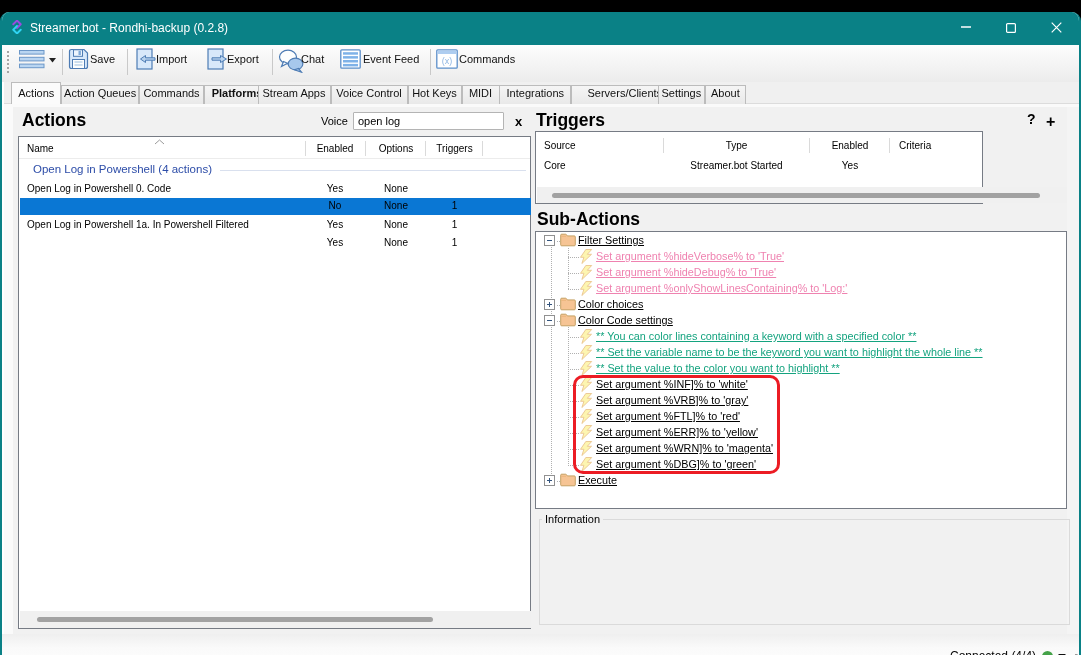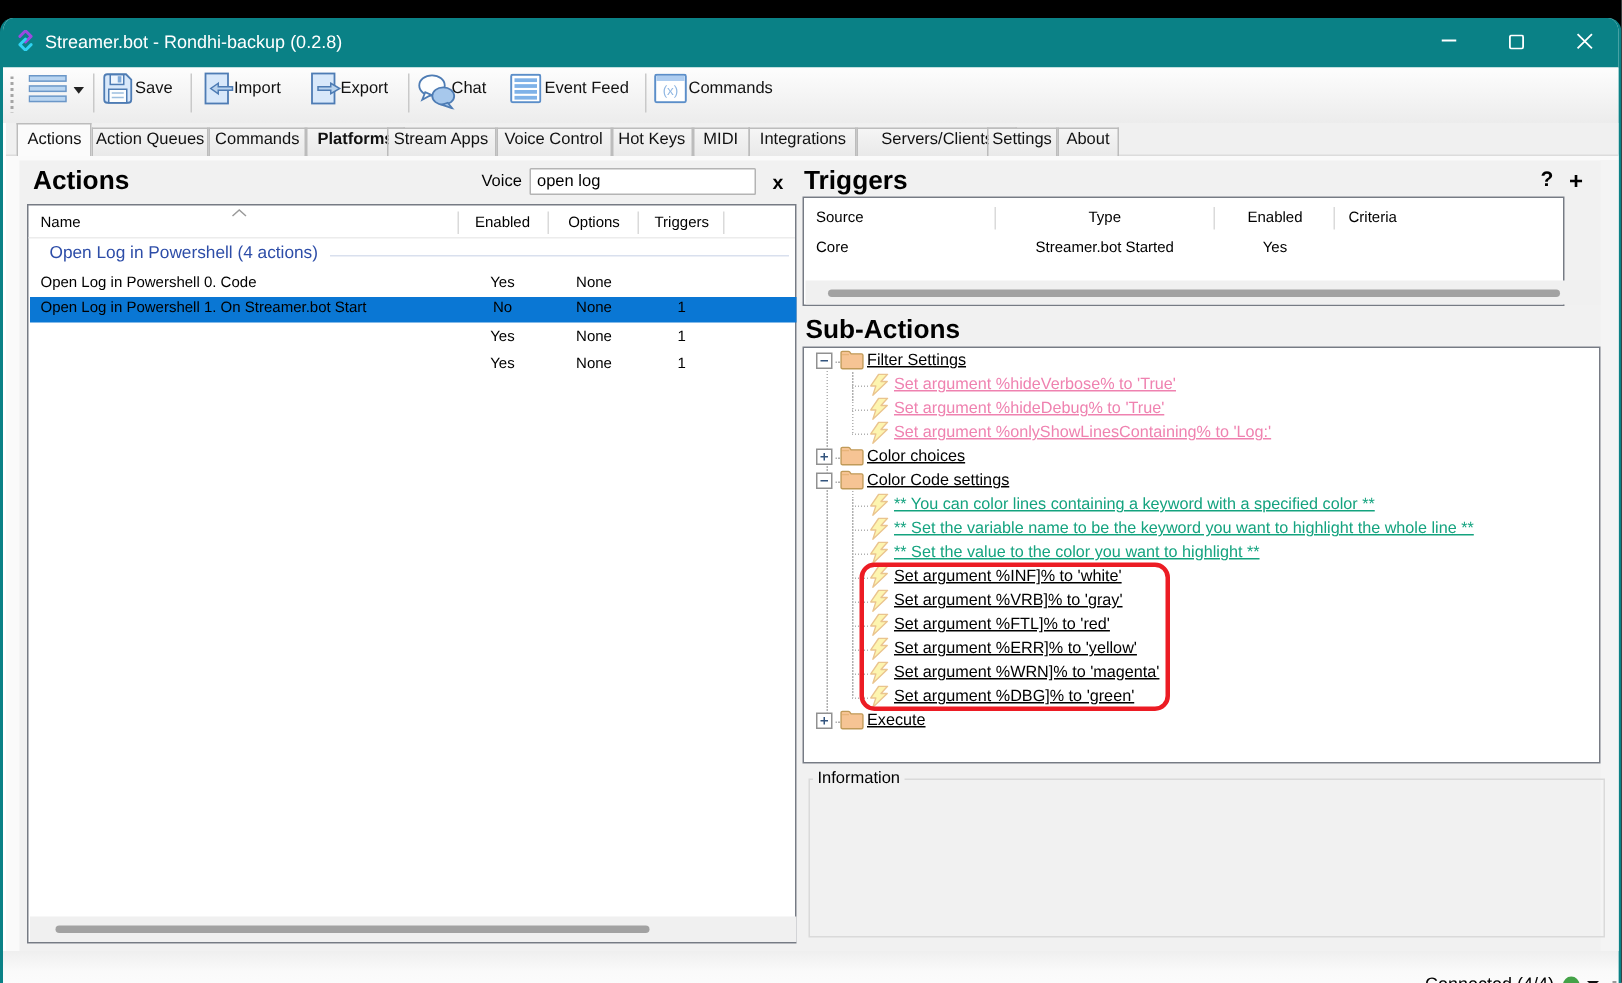--- a/index.html
+++ b/index.html
@@ -41,21 +41,21 @@
 
 #listbox { position:absolute; left:16px; top:124px; width:513px; height:493px;
   background:#fff; border:1px solid #767b84; }
 .colsep { position:absolute; top:4px; width:1px; height:15px; background:#dadada; }
 .lv-cell { position:absolute; font-size:10px; color:#000; white-space:nowrap; }
 .group-t { position:absolute; color:#2d4da8; font-size:11.5px; white-space:nowrap; }
 #selrow { position:absolute; background:#0a77d4; color:#fff; }
 .thumb { position:absolute; border-radius:2.5px; background:#a2a2a2; }
 
 
-#tri-box { position:absolute; left:533px; top:119px; width:508px; height:73px;
+#tri-box { position:absolute; left:533px; top:119px; width:448px; height:73px;
   background:#fff; border:1px solid #767b84; }
 #sub-box { position:absolute; left:533px; top:219px; width:532px; height:278px;
   background:#fff; border:1px solid #767b84; }
 #info-box { position:absolute; left:537px; top:507px; width:531px; height:106px;
   border:1px solid #dadada; }
 #info-label { position:absolute; left:540px; top:501px; background:#f1f1f1; padding:0 3px; font-size:11px; }
 
 
 .trow { position:absolute; font-size:10.8px; white-space:nowrap;text-decoration:underline; }
 .pink { color:#ef82b0; }
@@ -194,26 +194,26 @@
     <div class="abs" style="left:0px;top:21px;width:511px;height:1px;background:#ececec"></div>
 
     <div class="group-t" style="left:14px;top:26px">Open Log in Powershell (4 actions)</div>
     <div class="abs" style="left:201px;top:33px;width:306px;background:#d9e0ee;height:1px"></div>
 
     <div class="lv-cell" style="left:8px;top:46px">Open Log in Powershell 0. Code</div>
     <div class="lv-cell" style="left:286px;top:46px;width:60px;text-align:center">Yes</div>
     <div class="lv-cell" style="left:347px;top:46px;width:60px;text-align:center">None</div>
 
     <div id="selrow" style="left:1px;top:61px;width:511px;height:17px">
-      <div class="lv-cell" style="left:7px;top:2px">Open Log in Powershell 1. On Streamer.bot Start</div>
       <div class="lv-cell" style="left:285px;top:2px;width:60px;text-align:center">No</div>
       <div class="lv-cell" style="left:346px;top:2px;width:60px;text-align:center">None</div>
       <div class="lv-cell" style="left:406px;top:2px;width:57px;text-align:center">1</div>
     </div>
 
+    <div class="lv-cell" style="left:8px;top:82px">Open Log in Powershell 1a. In Powershell Filtered</div>
     <div class="lv-cell" style="left:286px;top:82px;width:60px;text-align:center">Yes</div>
     <div class="lv-cell" style="left:347px;top:82px;width:60px;text-align:center">None</div>
     <div class="lv-cell" style="left:407px;top:82px;width:57px;text-align:center">1</div>
 
     <div class="lv-cell" style="left:286px;top:100px;width:60px;text-align:center">Yes</div>
     <div class="lv-cell" style="left:347px;top:100px;width:60px;text-align:center">None</div>
     <div class="lv-cell" style="left:407px;top:100px;width:57px;text-align:center">1</div>
 
     <div class="abs" style="left:1px;top:474px;width:511px;height:17px;background:#f0f0f0"></div>
     <div class="thumb" style="left:18px;top:480px;width:396px;height:5px"></div>

